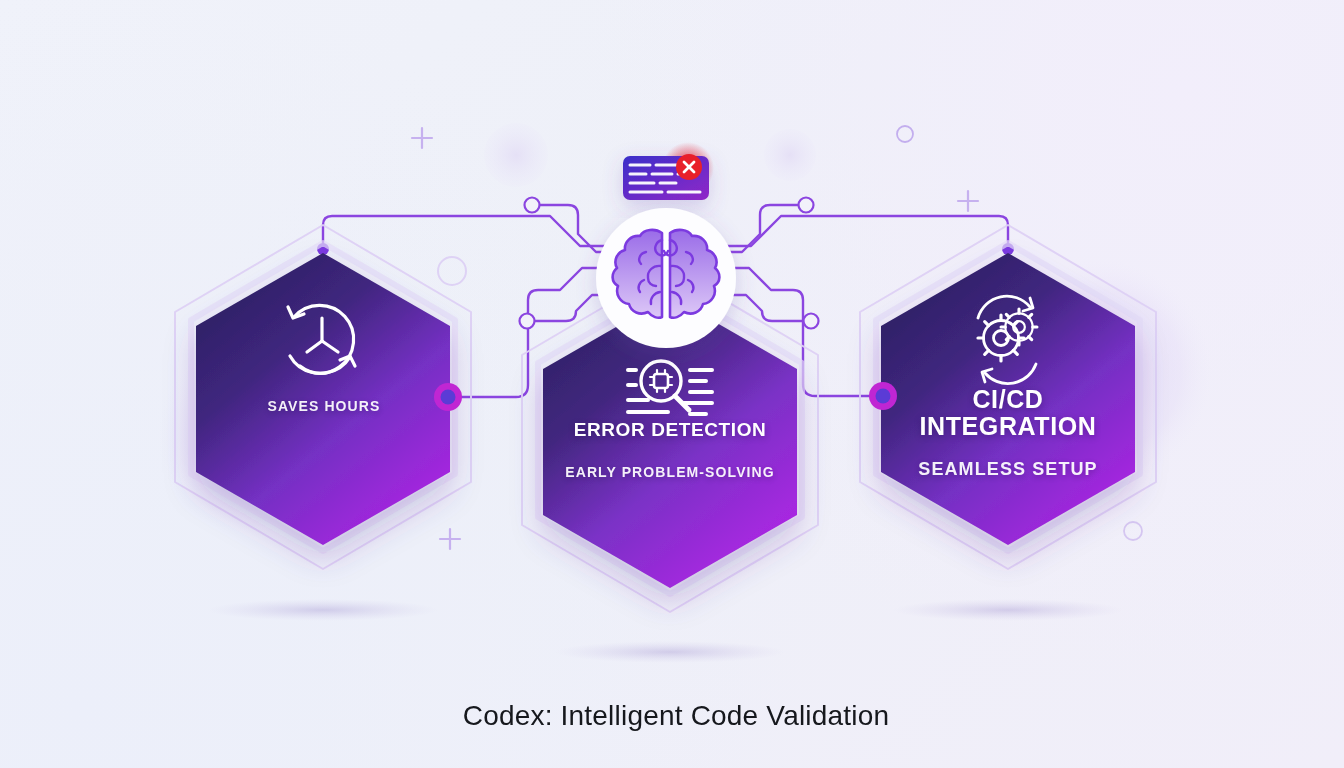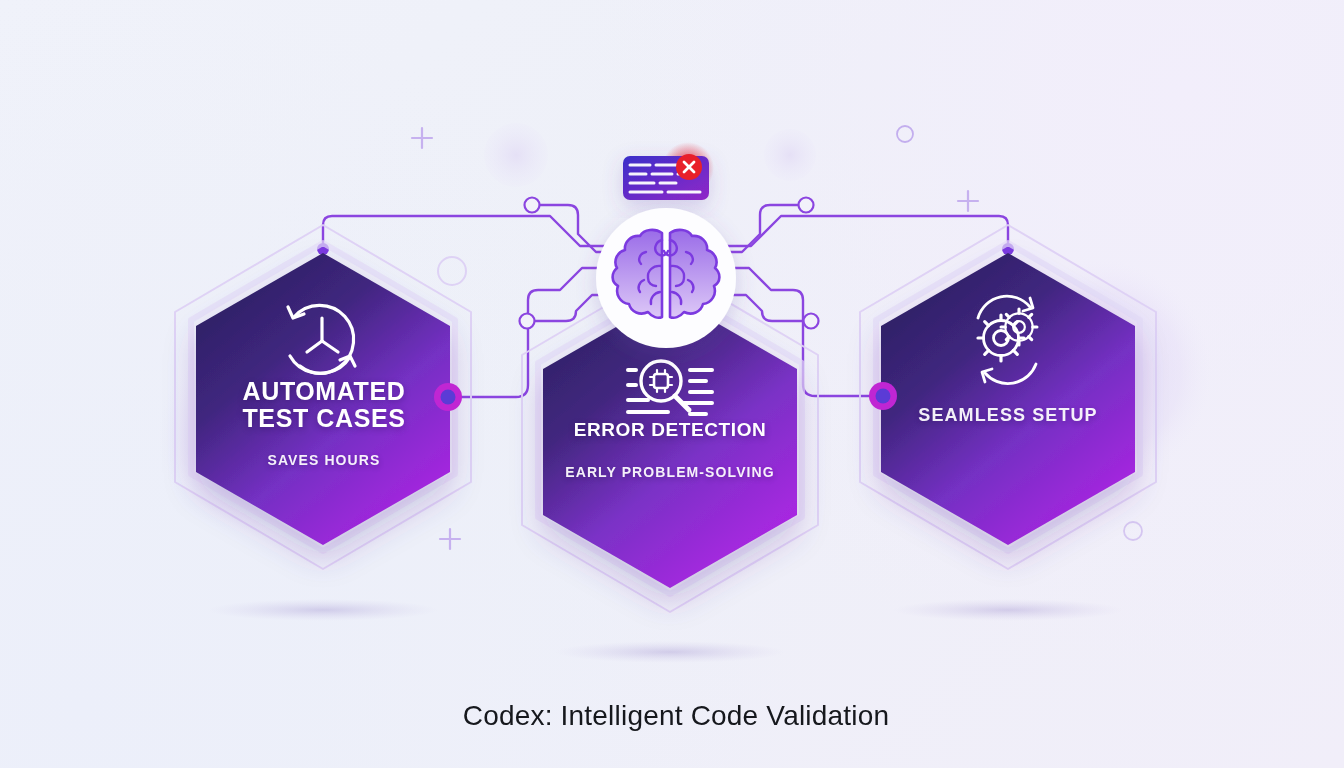--- a/index.html
+++ b/index.html
@@ -311,35 +311,33 @@
       <circle cx="448" cy="397" r="14" fill="#c026d3"></circle>
       <circle cx="448" cy="397" r="7.5" fill="#5b3bd6"></circle>
     </g>
     <g>
       <circle cx="883" cy="396" r="14" fill="#c026d3"></circle>
       <circle cx="883" cy="396" r="7.5" fill="#5b3bd6"></circle>
     </g>
   </svg>
 
   <div class="hex-text" id="hexT0">
-    <div class="hex-title">
-      <div>AUTOMATED</div>
-      <div>TEST CASES</div>
-    </div>
     <div class="hex-sub">SAVES HOURS</div>
   </div>
 
   <div class="hex-text" id="hexT1">
     <div class="hex-title">
       <div>ERROR DETECTION</div>
     </div>
     <div class="hex-sub">EARLY PROBLEM-SOLVING</div>
   </div>
 
   <div class="hex-text" id="hexT2">
     <div class="hex-title">
+      <div>CI/CD</div>
+      <div>INTEGRATION</div>
     </div>
     <div class="hex-sub">SEAMLESS SETUP</div>
   </div>
 
   <div id="caption">Codex: Intelligent Code Validation</div>
 
 </div>
 
 </body></html>

